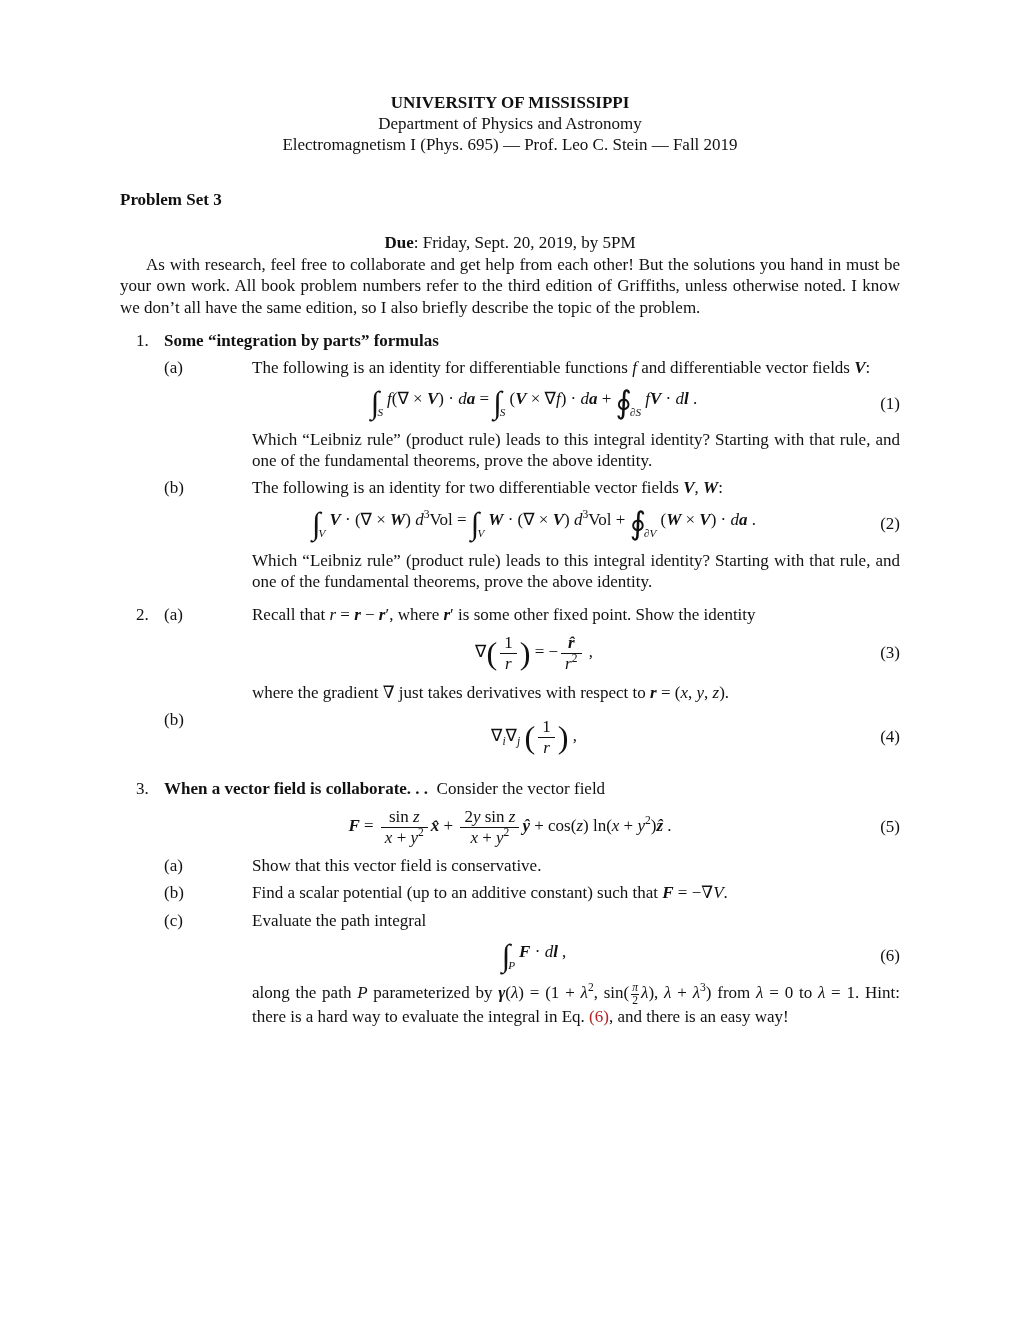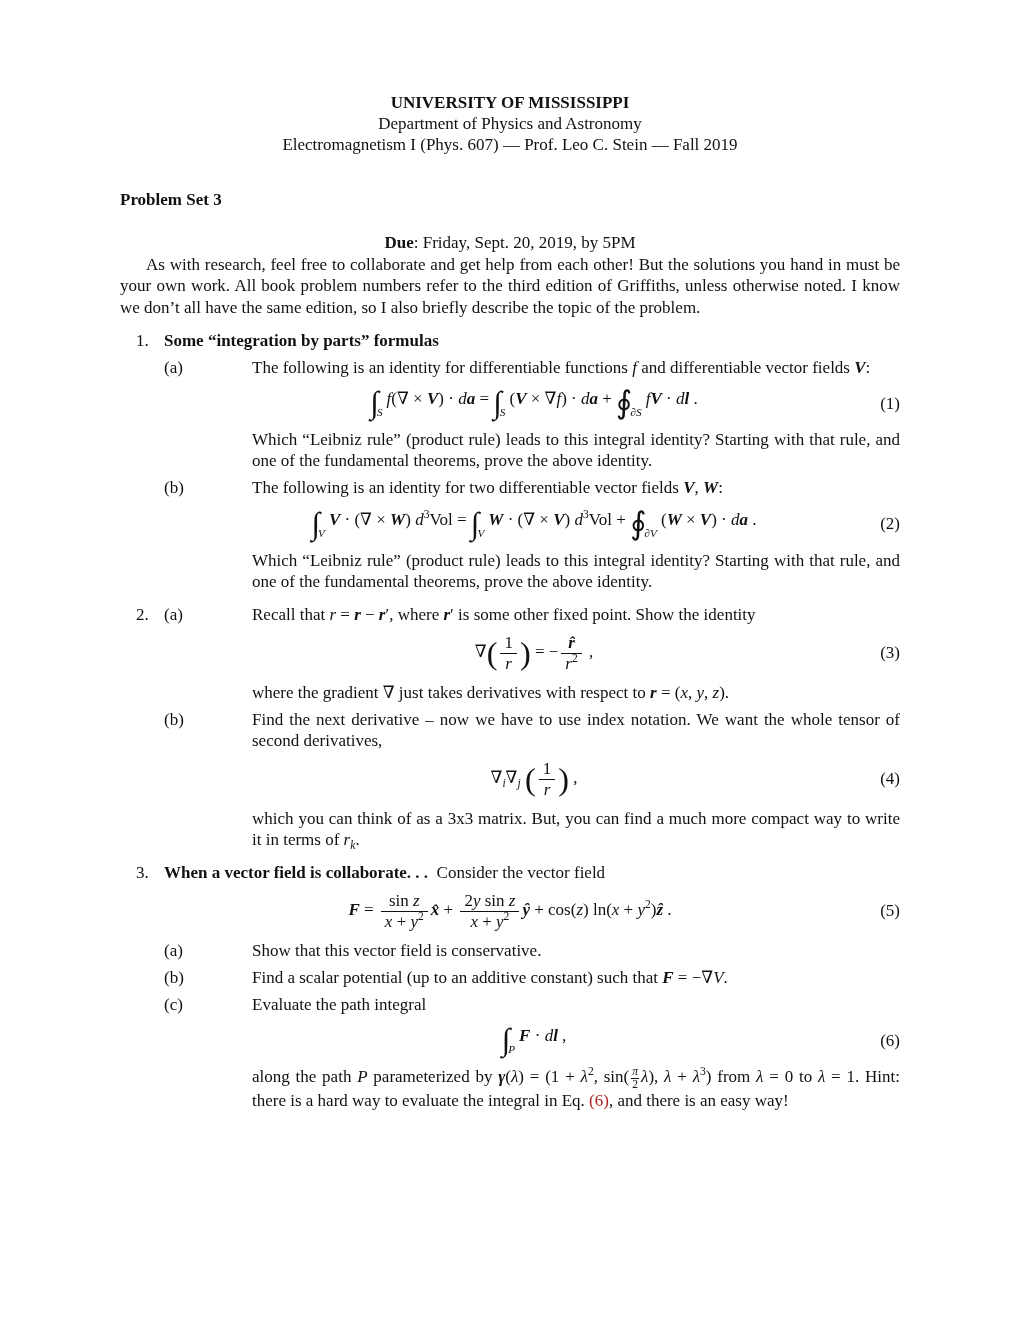--- a/index.html
+++ b/index.html
@@ -20,21 +20,21 @@
   .problem { display: flex; margin-top: 12px; padding-left: 16px; }
   .pnum { flex: none; width: 22px; margin-right: 6px; }
   .pcontent { flex: 1; min-width: 0; }
   .ptitle { text-align: justify; }
   .ptitle:empty { display: none; }
 
   .part { display: flex; margin-top: 6px; }
   .plabel { flex: none; width: 34px; margin-right: 6px; }
   .pbody { flex: 1; min-width: 0; text-align: justify; margin-left: 48px; }
 
-  .eq { position: relative; text-align: center; margin: 9px 0 9px 0; }
+  .eq { position: relative; text-align: center; margin: 9px 0 9px 0; font-family: Liberation Serif, serif; }
   .pbody .eq { margin-left: -84px; }
   .pcontent > .eq { margin-left: -44px; }
   .eqnum { position: absolute; right: 0; top: 50%; transform: translateY(-50%); }
 
   .iop { font-size: 185%; line-height: 1; vertical-align: -0.28em; font-style: normal; }
   .ilim { font-size: 66%; font-style: italic; vertical-align: -1.1em; margin: 0 4px 0 -2px; display: inline-block; }
   .frac { display: inline-block; vertical-align: middle; text-align: center; line-height: 1.05; margin: 0 3px; }
   .frac .fn { display: block; padding: 0 4px 1px 4px; }
   .frac .fd { display: block; border-top: 1px solid #111; padding: 1px 4px 0 4px; }
   .sfrac { display: inline-block; vertical-align: middle; text-align: center; line-height: 1; font-size: 68%; margin: 0 2px; }
@@ -51,21 +51,21 @@
   }
 </style>
 </head>
 <body>
 
 <div class="page">
   <div class="content">
 
     <div class="center bold">UNIVERSITY OF MISSISSIPPI</div>
     <div class="center">Department of Physics and Astronomy</div>
-    <div class="center">Electromagnetism I (Phys. 607) — Prof. Leo C. Stein — Fall 2019</div>
+    <div class="center">Electromagnetism I (Phys. 695) — Prof. Leo C. Stein — Fall 2019</div>
 
     <div class="doc-title">Problem Set 3</div>
 
     <div class="due-line"><b>Due</b><span>: Friday, Sept. 20, 2019, by 5PM</span></div>
 
     <p class="intro">As with research, feel free to collaborate and get help from each other! But the solutions you hand in must be your own work. All book problem numbers refer to the third edition of Griffiths, unless otherwise noted. I know we don’t all have the same edition, so I also briefly describe the topic of the problem.</p>
 
     <div class="problem">
       <div class="pnum">1.</div>
       <div class="pcontent">
@@ -108,26 +108,24 @@
               <span>∇<span class="bigp">(</span><span class="frac"><span class="fn">1</span><span class="fd"><i>r</i></span></span><span class="bigp">)</span> = −<span class="frac"><span class="fn"><b><i>r̂</i></b></span><span class="fd"><i>r</i><sup>2</sup></span></span> ,</span>
               <span class="eqnum">(3)</span>
             </div>
             <div>where the gradient ∇ just takes derivatives with respect to <b><i>r</i></b> = (<i>x</i>, <i>y</i>, <i>z</i>).</div>
           </div>
         </div>
 
         <div class="part">
           <div class="plabel">(b)</div>
           <div class="pbody">
-            <div>Find the next derivative – now we have to use index notation. We want the whole tensor of second derivatives,</div>
             <div class="eq">
               <span>∇<sub><i>i</i></sub>∇<sub><i>j</i></sub> <span class="bigp">(</span><span class="frac"><span class="fn">1</span><span class="fd"><i>r</i></span></span><span class="bigp">)</span> ,</span>
               <span class="eqnum">(4)</span>
             </div>
-            <div>which you can think of as a 3x3 matrix. But, you can find a much more compact way to write it in terms of <i>r</i><sub><i>k</i></sub>.</div>
           </div>
         </div>
       </div>
     </div>
 
     <div class="problem">
       <div class="pnum">3.</div>
       <div class="pcontent">
         <div class="ptitle"><b>When a vector field is collaborate. . .</b>&nbsp; <span>Consider the vector field</span></div>
 

